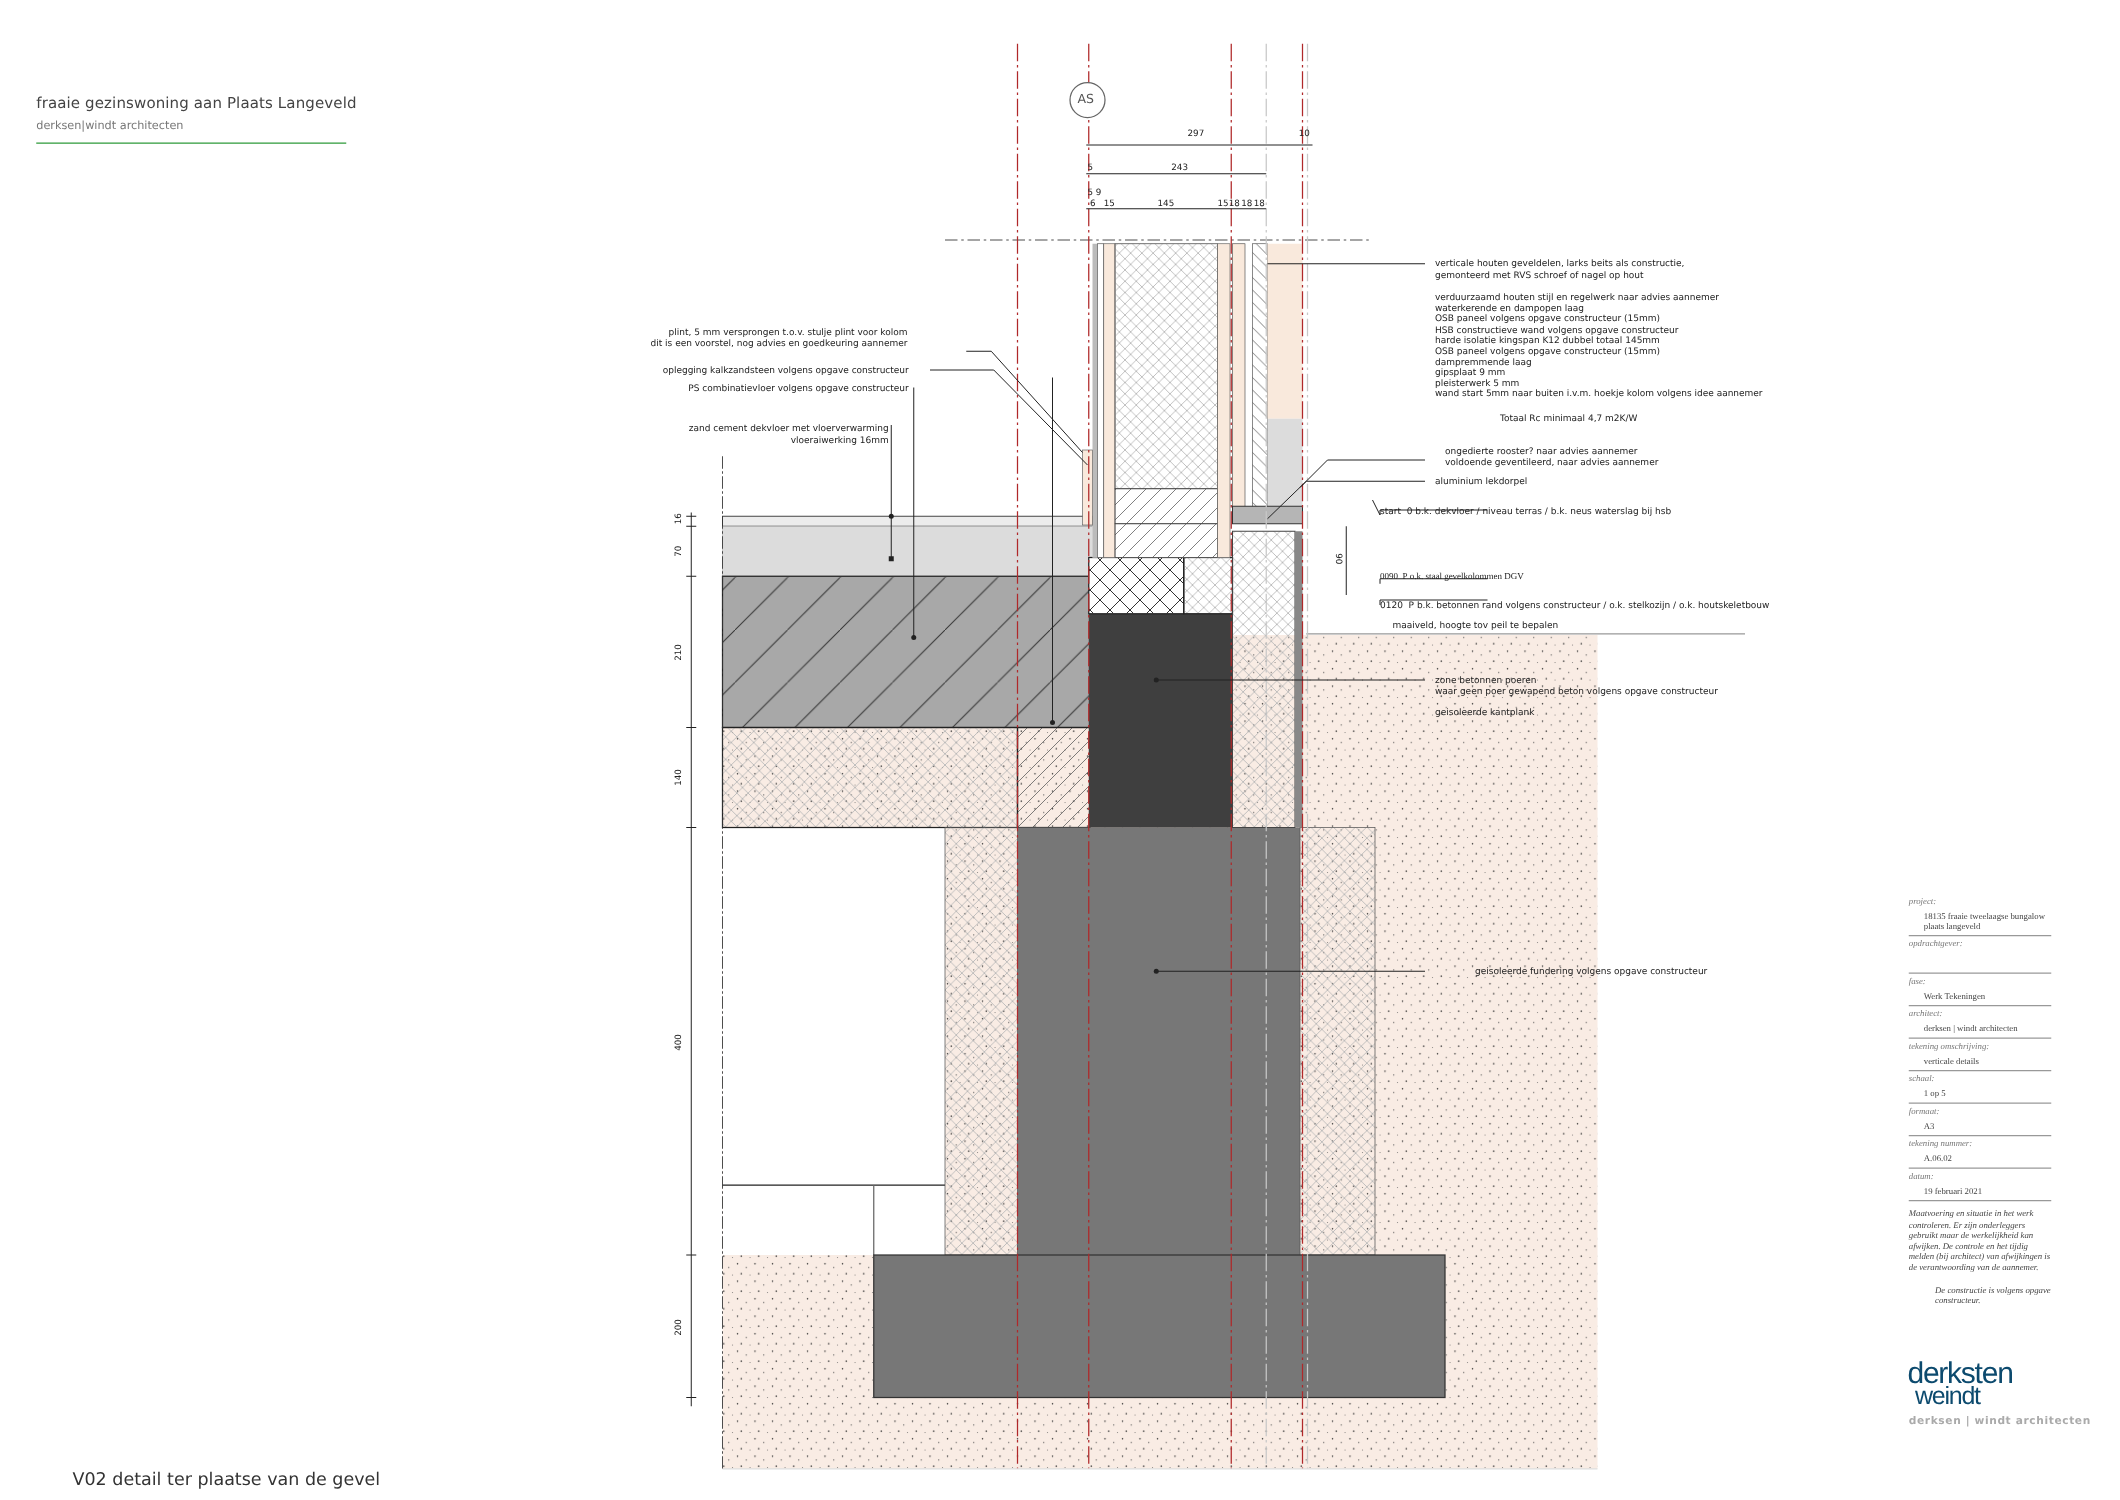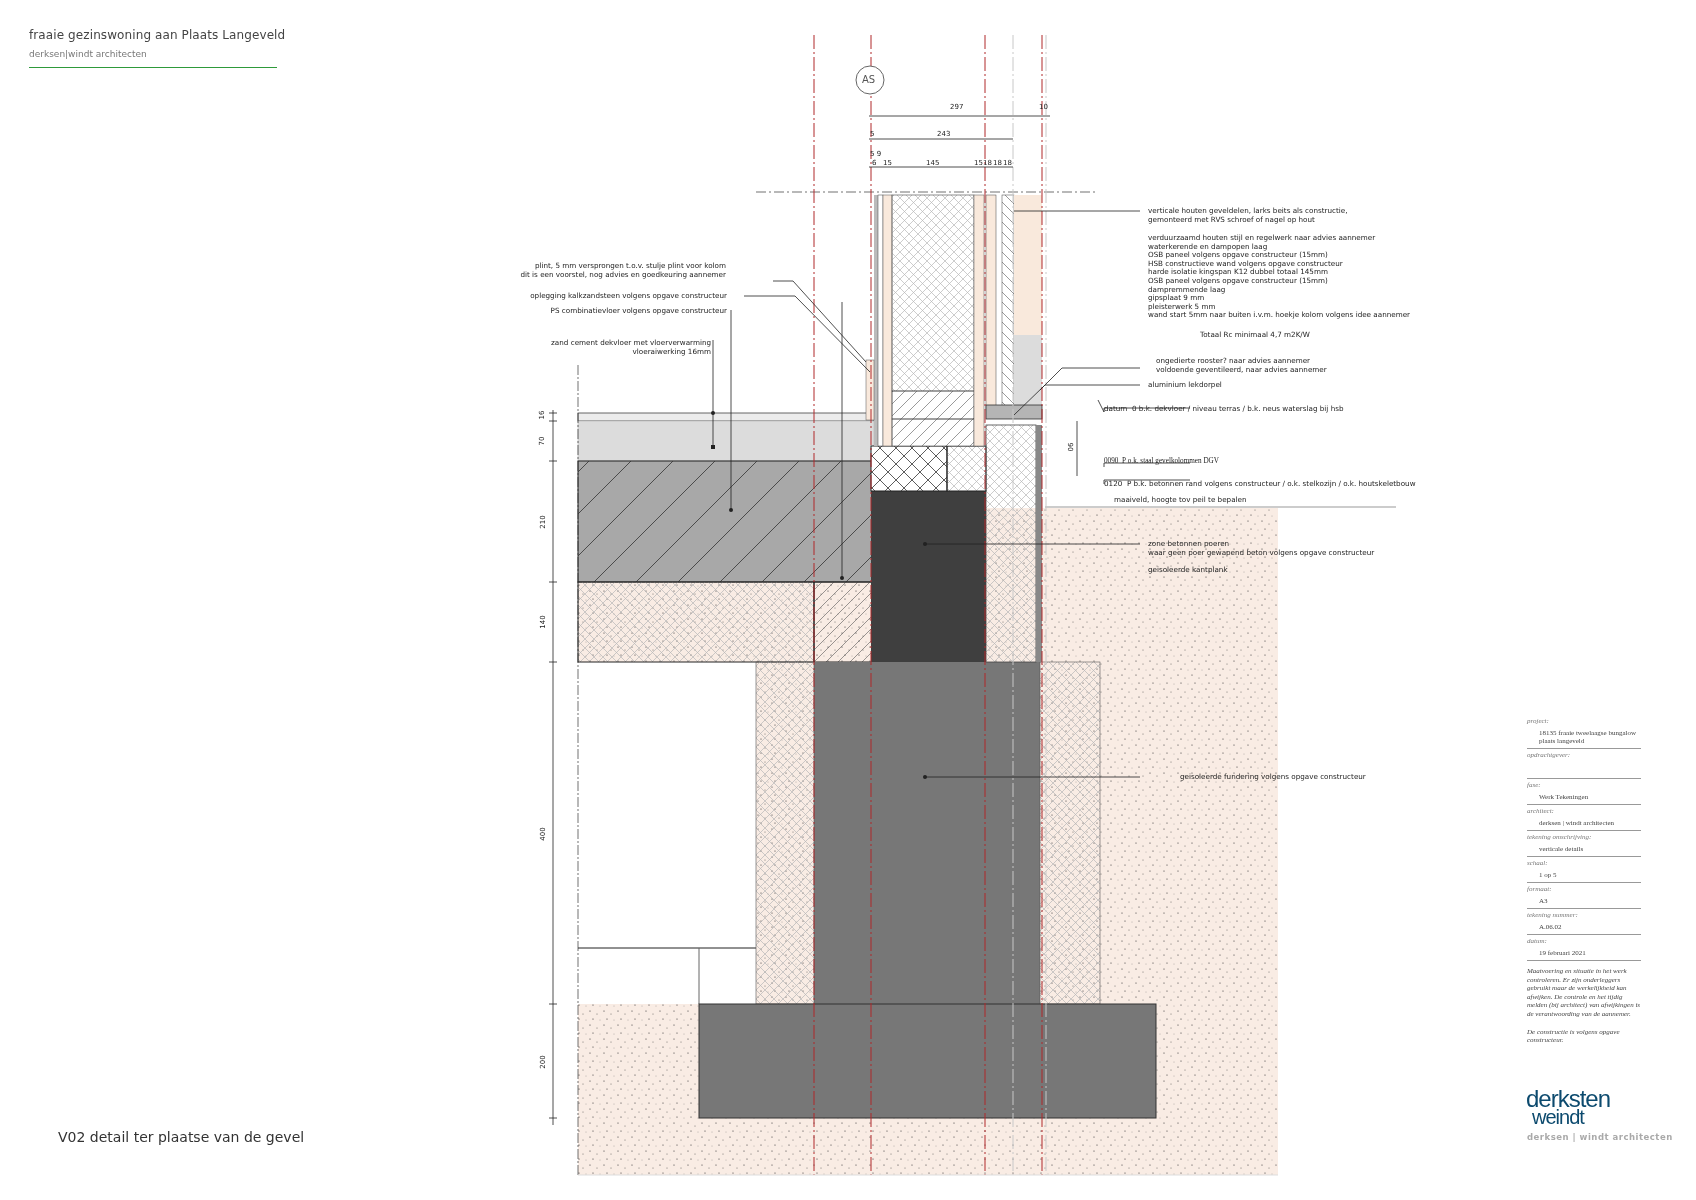--- a/index.html
+++ b/index.html
@@ -1,17 +1,17 @@
 <!DOCTYPE html>
 <html><head>
 <meta charset="utf-8">
 <style>
   html,body{margin:0;padding:0;background:#fff;}
   body{width:1696px;height:1200px;position:relative;overflow:hidden;font-family:"DejaVu Sans",sans-serif;color:#222;}
-  .abs{position:absolute;}
+  .abs{position:absolute;margin-top:47px;}
   .hdr-title{left:29px;top:28px;font-size:12px;color:#444;letter-spacing:0.1px;}
   .hdr-sub{left:29px;top:49px;font-size:9px;color:#777;}
   .hdr-line{left:29px;top:67px;width:248px;height:1px;background:#2e9a3a;}
   .caption{left:58px;top:1129px;font-size:14px;color:#333;}
   svg.draw{position:absolute;left:0;top:0;}
   .note{position:absolute;font-size:7.2px;line-height:8.6px;color:#222;white-space:nowrap;}
   .note.r{text-align:right;}
   .tb{position:absolute;left:1527px;width:114px;font-size:7px;color:#555;}
   .tb .row{border-bottom:1px solid #999;padding:2px 0 3px 0;}
   .tb .lbl{font-style:italic;color:#777;}
@@ -226,21 +226,21 @@
   </div>
 <div class="note" style="left:1156px;top:357px;">
   <div>ongedierte rooster? naar advies aannemer</div>
   <div>voldoende geventileerd, naar advies aannemer</div>
 </div>
 <div class="note" style="left:1148px;top:381px;">
     <div>aluminium lekdorpel</div>
   </div>
 
 <div class="note" style="left:1104px;top:405px;">
-  <span>datum</span>&nbsp;&nbsp;<span>0</span>&nbsp;<span>b.k. dekvloer / niveau terras / b.k. neus waterslag bij hsb</span>
+  <span>start</span>&nbsp;&nbsp;<span>0</span>&nbsp;<span>b.k. dekvloer / niveau terras / b.k. neus waterslag bij hsb</span>
 </div>
 <div class="note" style="left:1104px;top:457px;font-family:Liberation Serif, serif;">
   <span>0090</span>&nbsp;&nbsp;<span>P</span>&nbsp;<span>o.k. staal gevelkolommen DGV</span>
 </div>
 <div class="note" style="left:1104px;top:480px;">
   <span>0120</span>&nbsp;&nbsp;<span>P</span>&nbsp;<span>b.k. betonnen rand volgens constructeur / o.k. stelkozijn / o.k. houtskeletbouw</span>
 </div>
 <div class="note" style="left:1114px;top:496px;"><span>maaiveld, hoogte tov peil te bepalen</span></div>
 
 <div class="note" style="left:1148px;top:540px;">
@@ -287,20 +287,20 @@
     </div>
   <div class="row">
       <div class="lbl">tekening nummer:</div>
       <div class="val">A.06.02</div>
     </div>
   <div class="row">
       <div class="lbl">datum:</div>
       <div class="val">19 februari 2021</div>
     </div>
   <div class="disc" style="white-space:normal;">Maatvoering en situatie in het werk controleren. Er zijn onderleggers gebruikt maar de werkelijkheid kan afwijken. De controle en het tijdig melden (bij architect) van afwijkingen is de verantwoording van de aannemer.</div>
-  <div class="disc" style="white-space:normal;margin-top:9px;">De constructie is volgens opgave constructeur.</div>
+  <div class="disc" style="white-space:normal;margin-top:9px;margin-left:21px;">De constructie is volgens opgave constructeur.</div>
 </div>
 
 <div class="logo">
   <div>derksten</div>
   <div style="padding-left:6px;font-size:20px;">weindt</div>
 </div>
 <div class="logo-sub">derksen | windt architecten</div>
 
 </body></html>

